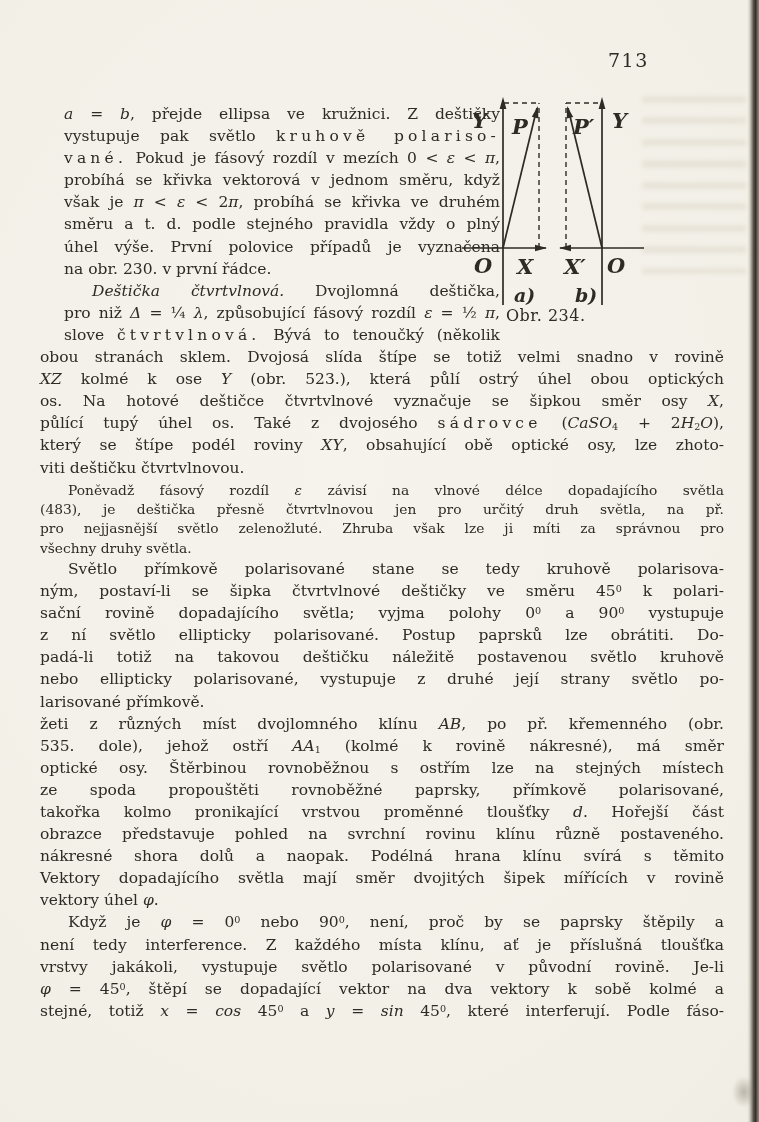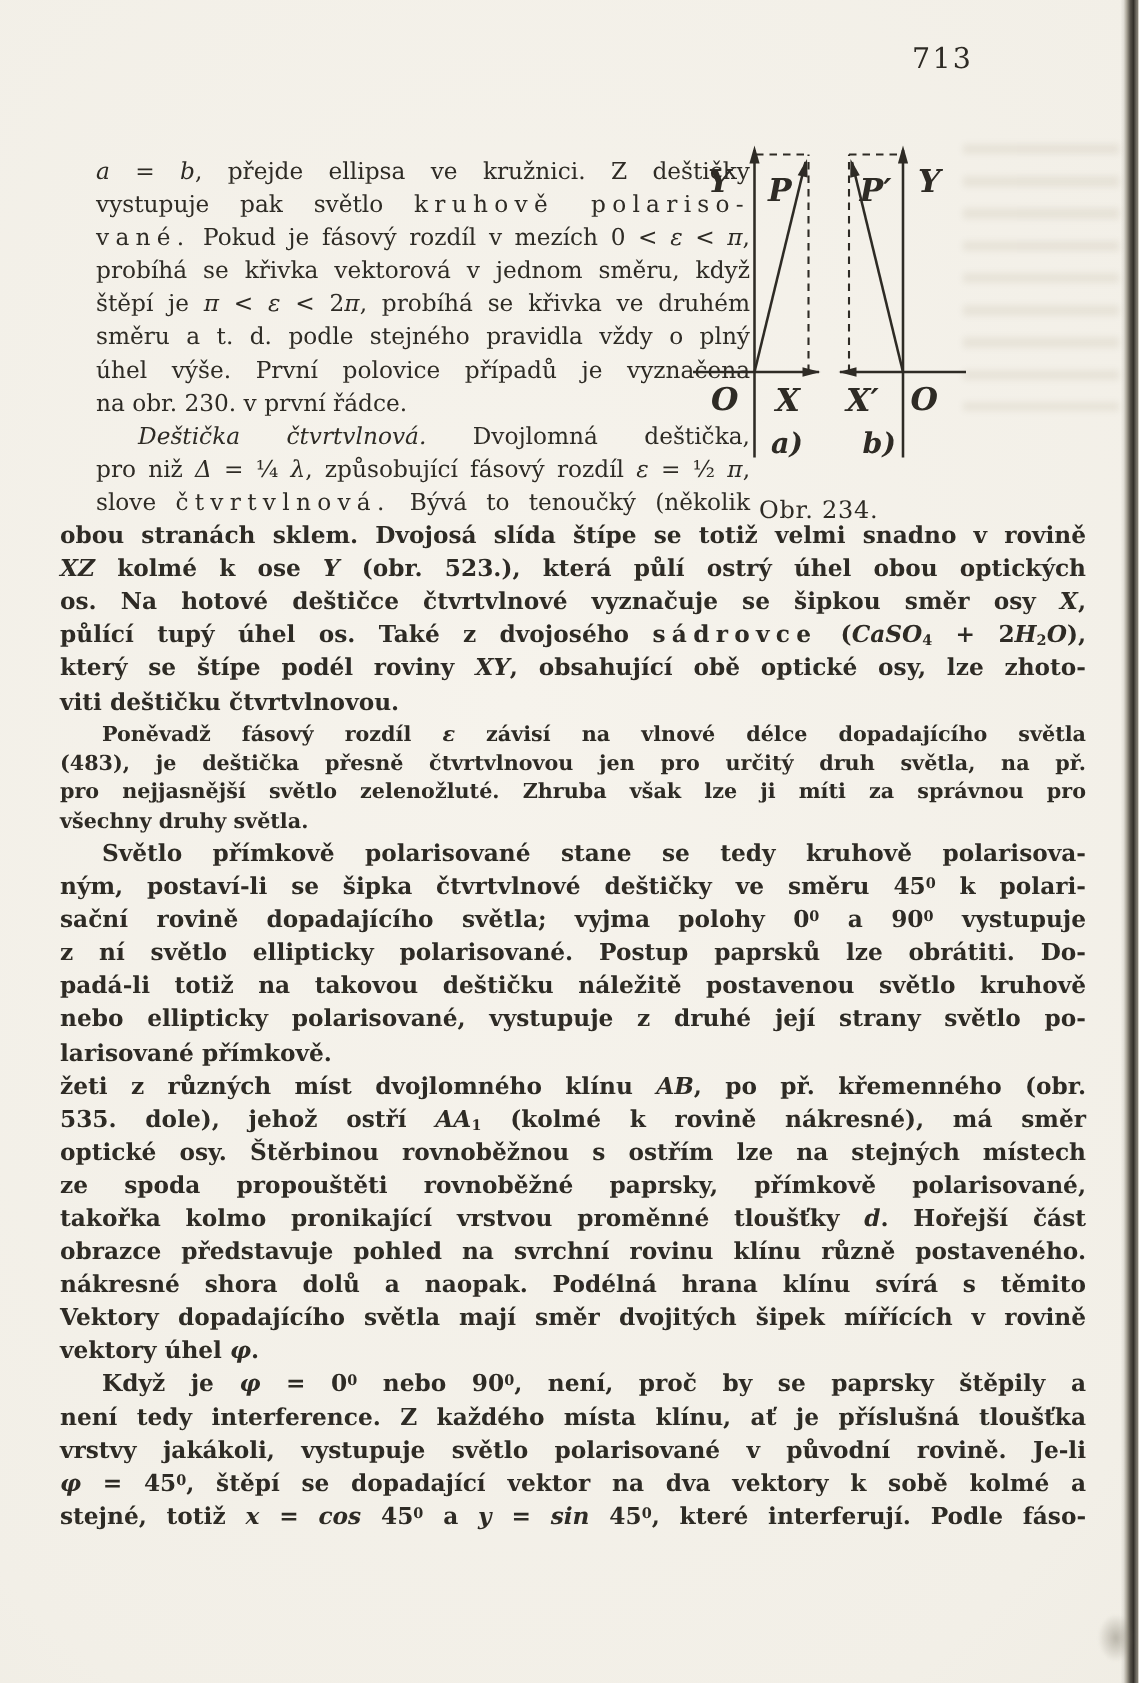--- a/index.html
+++ b/index.html
@@ -6,40 +6,40 @@
   body {
     width:759px; height:1122px; position:relative; overflow:hidden;
     font-family:"DejaVu Serif", serif; color:#2e2b25;
     background:#ece9df;
   }
   .page {
     position:absolute; inset:0;
     background: radial-gradient(130% 120% at 45% 42%, #f6f3ec 0%, #f2efe7 55%, #ebe8de 86%, #e3e0d5 100%);
   }
   .page-number {
-    position:absolute; left:608px; top:28px;
+    position:absolute; left:608px; top:49px;
     font-size:19px; letter-spacing:1.5px;
   }
   #text-column { position:absolute; left:40px; top:103px; }
   .block { font-size:15.5px; }
   .block.small { font-size:13.8px; margin-top:2px; }
   .block .ln { height:22.1px; line-height:22.1px; white-space:normal; }
   .block.small .ln { height:19.35px; line-height:19.35px; }
   .ln.narrow { width:436px;margin-left:24px; }
-  .ln.full { width:684px;font-weight:bold; }
+  .ln.full { width:684px; }
   .ln.ind { text-indent:28px; }
   .ln.j { text-align:justify; text-align-last:justify; }
   .it { font-style:italic; }
   .spx { letter-spacing:0.27em; }
   .sp { font-size:62%; position:relative; top:-0.42em; }
   .sb { font-size:62%; position:relative; top:0.22em; }
 
   .figure { position:absolute; left:460px; top:90px; width:205px; height:265px; }
   .figure svg { position:absolute; left:0; top:0; }
-  .fig-caption { position:absolute; left:46px; top:240px; font-size:16px; letter-spacing:0.5px; }
+  .fig-caption { position:absolute; left:46px; top:216px; font-size:16px; letter-spacing:0.5px; }
   .fig-label { font-family:"DejaVu Serif", serif; font-style:italic; font-weight:bold; }
 
   .bleed {
     position:absolute; left:642px; top:96px; width:104px; height:178px;
     background: repeating-linear-gradient(180deg,
       rgba(158,146,118,0.30) 0px, rgba(158,146,118,0.30) 7px,
       rgba(158,146,118,0) 7px, rgba(158,146,118,0) 21.5px);
     filter: blur(2px); opacity:0.45;
   }
   .edge {
@@ -62,21 +62,21 @@
   <div class="bleed"></div>
 
   <div class="page-number">713</div>
 
   <div id="text-column">
       <div class="block">
         <div class="ln narrow j"><span class="it">a</span><span> = </span><span class="it">b</span><span>, přejde ellipsa ve kružnici. Z deštičky</span></div>
         <div class="ln narrow j"><span>vystupuje pak světlo </span><span class="spx">kruhově polariso-</span></div>
         <div class="ln narrow j"><span class="spx">vané.</span><span> Pokud je fásový rozdíl v mezích 0 &lt; </span><span class="it">ε</span><span> &lt; </span><span class="it">π</span><span>,</span></div>
         <div class="ln narrow j"><span>probíhá se křivka vektorová v jednom směru, když</span></div>
-        <div class="ln narrow j"><span>štěpí je </span><span class="it">π</span><span> &lt; </span><span class="it">ε</span><span> &lt; 2</span><span class="it">π</span><span>, probíhá se křivka ve druhém</span></div>
+        <div class="ln narrow j"><span>však je </span><span class="it">π</span><span> &lt; </span><span class="it">ε</span><span> &lt; 2</span><span class="it">π</span><span>, probíhá se křivka ve druhém</span></div>
         <div class="ln narrow j"><span>směru a t. d. podle stejného pravidla vždy o plný</span></div>
         <div class="ln narrow j"><span>úhel výše. První polovice případů je vyznačena</span></div>
         <div class="ln narrow"><span>na obr. 230. v první řádce.</span></div>
       </div>
       <div class="block">
         <div class="ln narrow ind j"><span class="it">Deštička čtvrtvlnová.</span><span> Dvojlomná deštička,</span></div>
         <div class="ln narrow j"><span>pro niž </span><span class="it">Δ</span><span> = ¼ </span><span class="it">λ</span><span>, způsobující fásový rozdíl </span><span class="it">ε</span><span> = ½ </span><span class="it">π</span><span>,</span></div>
         <div class="ln narrow j"><span>slove </span><span class="spx">čtvrtvlnová.</span><span> Bývá to tenoučký (několik</span></div>
         <div class="ln full j"><span>obou stranách sklem. Dvojosá slída štípe se totiž velmi snadno v rovině</span></div>
         <div class="ln full j"><span class="it">XZ</span><span> kolmé k ose </span><span class="it">Y</span><span> (obr. 523.), která půlí ostrý úhel obou optických</span></div>

